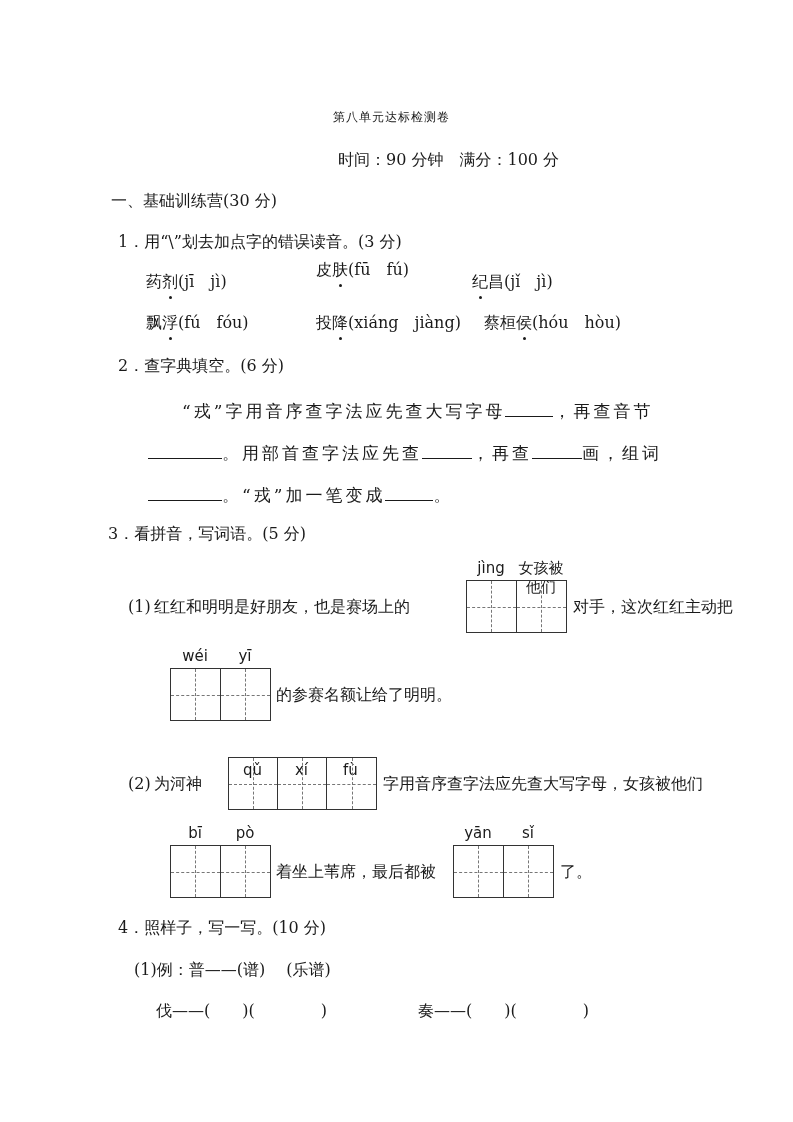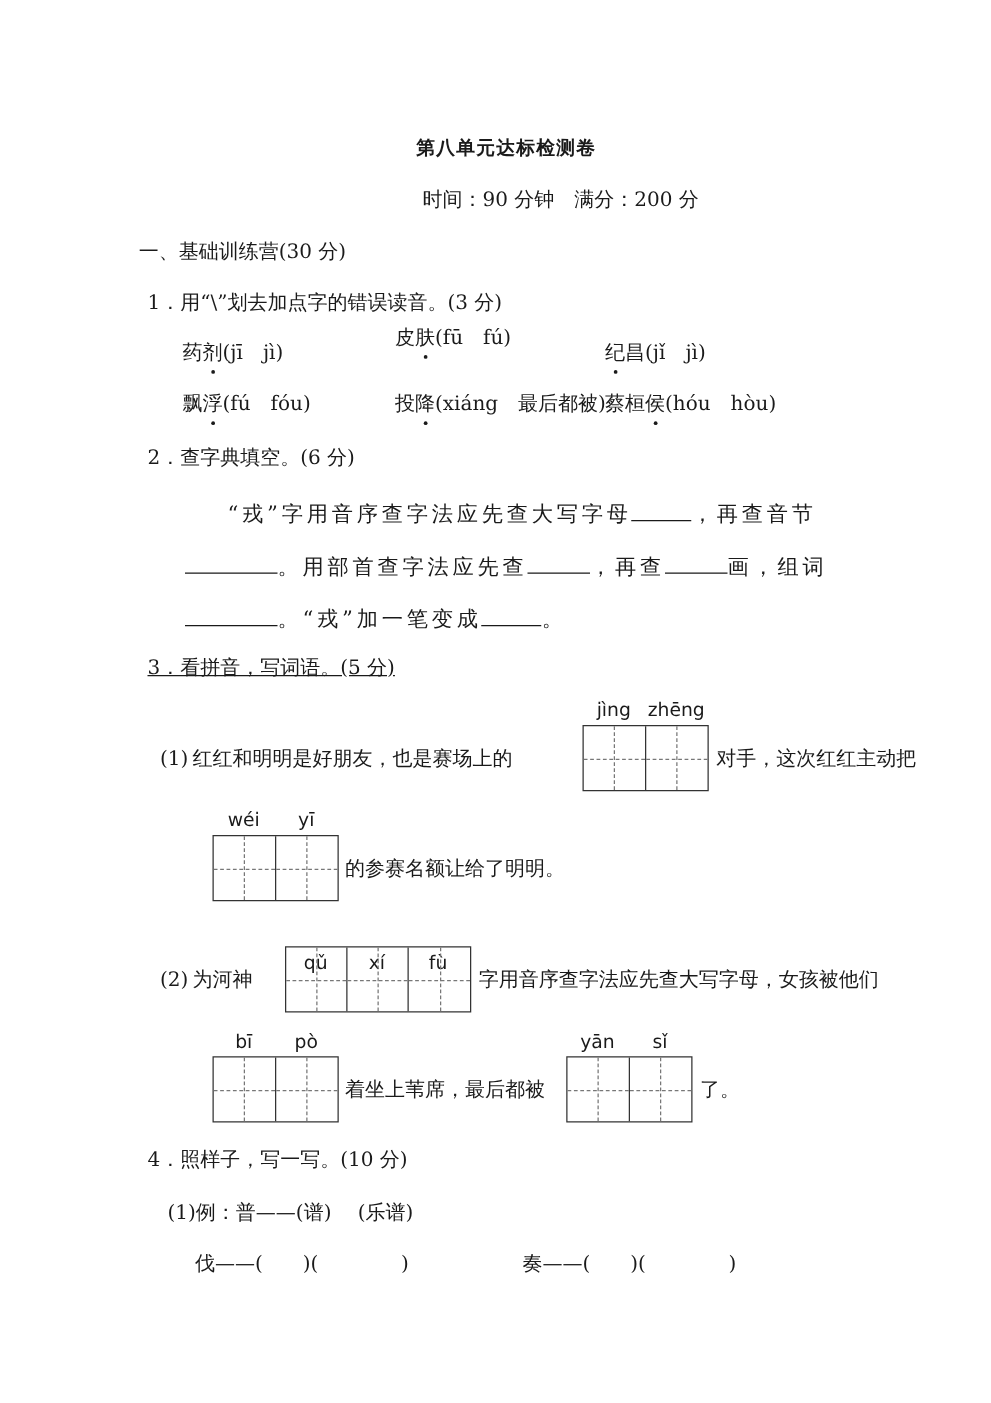--- a/index.html
+++ b/index.html
@@ -1,83 +1,83 @@
 <!DOCTYPE html>
 <html><head>
 <meta charset="utf-8">
 <style>
   html, body { margin: 0; padding: 0; background: #ffffff; }
   body { width: 793px; height: 1122px; position: relative; overflow: hidden;
          font-family: "DejaVu Serif", "Liberation Serif", serif; color: #1a1a1a; }
   .abs { position: absolute; white-space: nowrap; }
-  .title { font-size: 15px; font-weight: bold; letter-spacing: 1px; }
+  .title { font-size: 12px; font-weight: normal; letter-spacing: 1px; }
   .t16 { font-size: 16px; }
   .t17 { font-size: 17px; letter-spacing: 3px; }
   .dotc { position: relative; display: inline-block; }
   .dotc::after { content: ""; position: absolute; left: 50%; bottom: -6px; width: 3px; height: 3px;
                  margin-left: -1.5px; background: #1a1a1a; border-radius: 50%; }
   .py { font-family: "DejaVu Sans", "Liberation Sans", sans-serif; font-size: 15px; }
   .blank { display: inline-block; border-bottom: 1px solid #1a1a1a; height: 18px; vertical-align: baseline; }
   .grid { position: absolute; display: flex; border: 1px solid #333; box-sizing: border-box; }
   .cell { position: relative; height: 100%; box-sizing: border-box; border-right: 1px solid #333; }
   .cell:last-child { border-right: none; }
   .cell::before { content: ""; position: absolute; left: 50%; top: 0; bottom: 0; border-left: 1px dashed #777; }
   .cell::after { content: ""; position: absolute; top: 50%; left: 0; right: 0; border-top: 1px dashed #777; }
   .pyrow { position: absolute; display: flex; }
   .pyrow span { display: inline-block; text-align: center; }
 </style>
 </head>
 <body>
 
 <div class="abs title" style="left:333px; top:109px;">第八单元达标检测卷</div>
-<div class="abs t16" style="left:338px; top:150px;">时间：90 分钟　满分：200 分</div>
+<div class="abs t16" style="left:338px; top:150px;">时间：90 分钟　满分：100 分</div>
 
 <div class="abs t16" style="left:111px; top:191px;">一、基础训练营(30 分)</div>
 
 <div class="abs t16" style="left:118px; top:232px;">1．用“\”划去加点字的错误读音。(3 分)</div>
 
 <div class="abs t16" style="left:146px; top:272px;">
   <span>药</span><span class="dotc">剂</span><span>(jī　jì)</span>
 </div>
 <div class="abs t16" style="left:316px; top:260px;">
   <span>皮</span><span class="dotc">肤</span><span>(fū　fú)</span>
 </div>
-<div class="abs t16" style="left:484px; top:272px;">
+<div class="abs t16" style="left:472px; top:272px;">
   <span class="dotc">纪</span><span>昌</span><span>(jǐ　jì)</span>
 </div>
 
 <div class="abs t16" style="left:146px; top:313px;">
   <span>飘</span><span class="dotc">浮</span><span>(fú　fóu)</span>
 </div>
 <div class="abs t16" style="left:316px; top:313px;">
-  <span>投</span><span class="dotc">降</span><span>(xiáng　最后都被)</span>
+  <span>投</span><span class="dotc">降</span><span>(xiáng　jiàng)</span>
 </div>
 <div class="abs t16" style="left:484px; top:313px;">
   <span>蔡桓</span><span class="dotc">侯</span><span>(hóu　hòu)</span>
 </div>
 
 <div class="abs t16" style="left:118px; top:356px;">2．查字典填空。(6 分)</div>
 
 <div class="abs t17" style="left:182px; top:398px;">
   <span>“戎”字用音序查字法应先查大写字母</span><span class="blank" style="width:48px;"></span><span>，再查音节</span>
 </div>
 <div class="abs t17" style="left:148px; top:440px;">
   <span class="blank" style="width:74px;"></span><span>。用部首查字法应先查</span><span class="blank" style="width:50px;"></span><span>，再查</span><span class="blank" style="width:50px;"></span><span>画，组词</span>
 </div>
 <div class="abs t17" style="left:148px; top:482px;">
   <span class="blank" style="width:74px;"></span><span>。“戎”加一笔变成</span><span class="blank" style="width:48px;"></span><span>。</span>
 </div>
 
-<div class="abs t16" style="left:118px; top:524px;text-decoration:underline;">3．看拼音，写词语。(5 分)</div>
+<div class="abs t16" style="left:108px; top:524px;">3．看拼音，写词语。(5 分)</div>
 
 <div class="abs t16" style="left:128px; top:597px;">(1)</div>
 <div class="abs t16" style="left:154px; top:597px;">红红和明明是好朋友，也是赛场上的</div>
 <div class="pyrow py" style="left:466px; top:559px;">
   <span style="width:50px;">jìng</span>
-  <span style="width:50px;">zhēng</span>
+  <span style="width:50px;">女孩被他们</span>
 </div>
 <div class="grid" style="left:466px; top:580px; width:101px; height:53px;">
   <div class="cell" style="width:50px;"></div>
   <div class="cell" style="width:50px;"></div>
 </div>
 <div class="abs t16" style="left:573px; top:597px;">对手，这次红红主动把</div>
 
 <div class="pyrow py" style="left:170px; top:647px;">
   <span style="width:50px;">wéi</span>
   <span style="width:50px;">yī</span>

